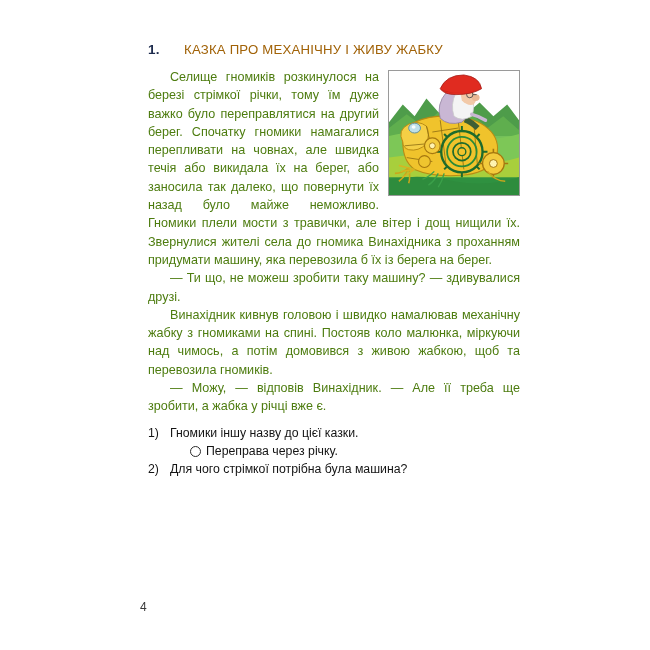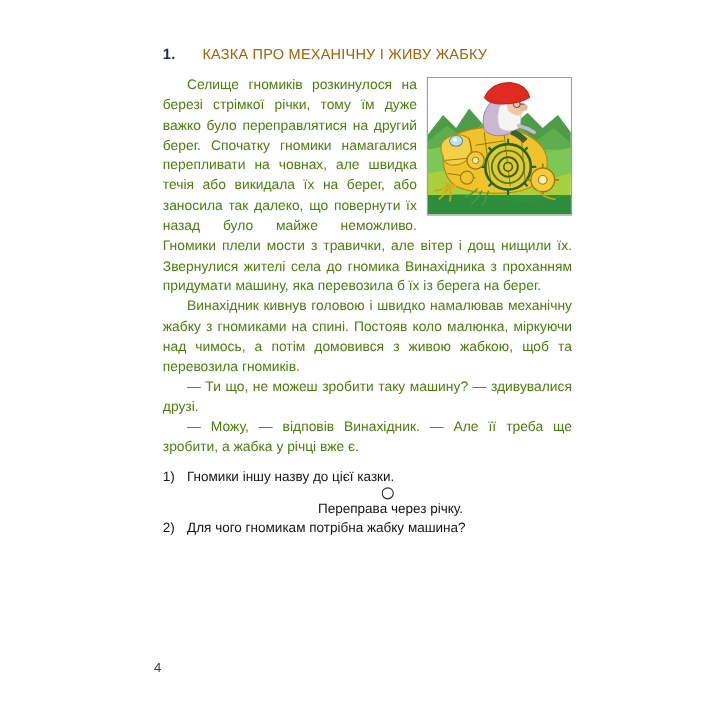--- a/index.html
+++ b/index.html
@@ -97,21 +97,20 @@
 
   .options {
     margin: 1px 0 1px 0;
     padding-left: 42px;
   }
   .option {
     display: flex;
     align-items: center;
     line-height: 17px;
     margin: 0.5px 0;
-    flex-direction: column;
   }
   .radio {
     flex: 0 0 auto;
     width: 11px;
     height: 11px;
     border: 1.3px solid #2b2b2b;
     border-radius: 50%;
     margin-right: 5px;
     background: #fff;
     box-sizing: border-box;
@@ -208,42 +207,42 @@
 
           <path d="M20 98 Q14 104 6 104 M20 98 Q16 108 10 112 M20 98 Q22 108 20 114" stroke="#c9a61c" stroke-width="1.6" fill="none"></path>
           <path d="M26 100 L10 96 M26 100 L12 102 M26 100 L14 108" stroke="#d9b420" stroke-width="1.4" fill="none"></path>
           <path d="M100 102 Q108 112 118 112" stroke="#c9a61c" stroke-width="1.6" fill="none"></path>
 
           <path d="M46 102 Q40 108 34 110 M50 104 Q46 112 40 116 M56 104 Q54 112 50 118" stroke="#3ba04a" stroke-width="1.4" fill="none"></path>
         </svg>
       </div>
 
       <p>Селище гномиків розкинулося на березі стрімкої річки, тому їм дуже важко було переправлятися на другий берег. Спочатку гномики намагалися перепливати на човнах, але швидка течія або викидала їх на берег, або заносила так далеко, що повернути їх назад було майже неможливо. Гномики плели мости з травички, але вітер і дощ нищили їх. Звернулися жителі села до гномика Винахідника з проханням придумати машину, яка перевозила б їх із берега на берег.</p>
+      <p>— Ти що, не можеш зробити таку машину? — здивувалися друзі.</p>
       <p>Винахідник кивнув головою і швидко намалював механічну жабку з гномиками на спині. Постояв коло малюнка, міркуючи над чимось, а потім домовився з живою жабкою, щоб та перевозила гномиків.</p>
-      <p>— Ти що, не можеш зробити таку машину? — здивувалися друзі.</p>
       <p>— Можу, — відповів Винахідник. — Але її треба ще зробити, а жабка у річці вже є.</p>
     </div>
 
     <div class="questions">
 
       <div class="q-row">
         <span class="q-num">1)</span>
         <span class="q-text">Гномики іншу назву до цієї казки.</span>
       </div>
 
       <div class="options">
         <label class="option">
           <span class="radio"></span>
           <span class="option-label">Переправа через річку.</span>
         </label>
       </div>
 
       <div class="q-row">
         <span class="q-num">2)</span>
-        <span class="q-text">Для чого гномикам потрібна жабку машина?</span>
+        <span class="q-text">Для чого стрімкої потрібна була машина?</span>
       </div>
 
     </div>
 
   </div>
 
   <div class="page-number">4</div>
 
 </div>
 

